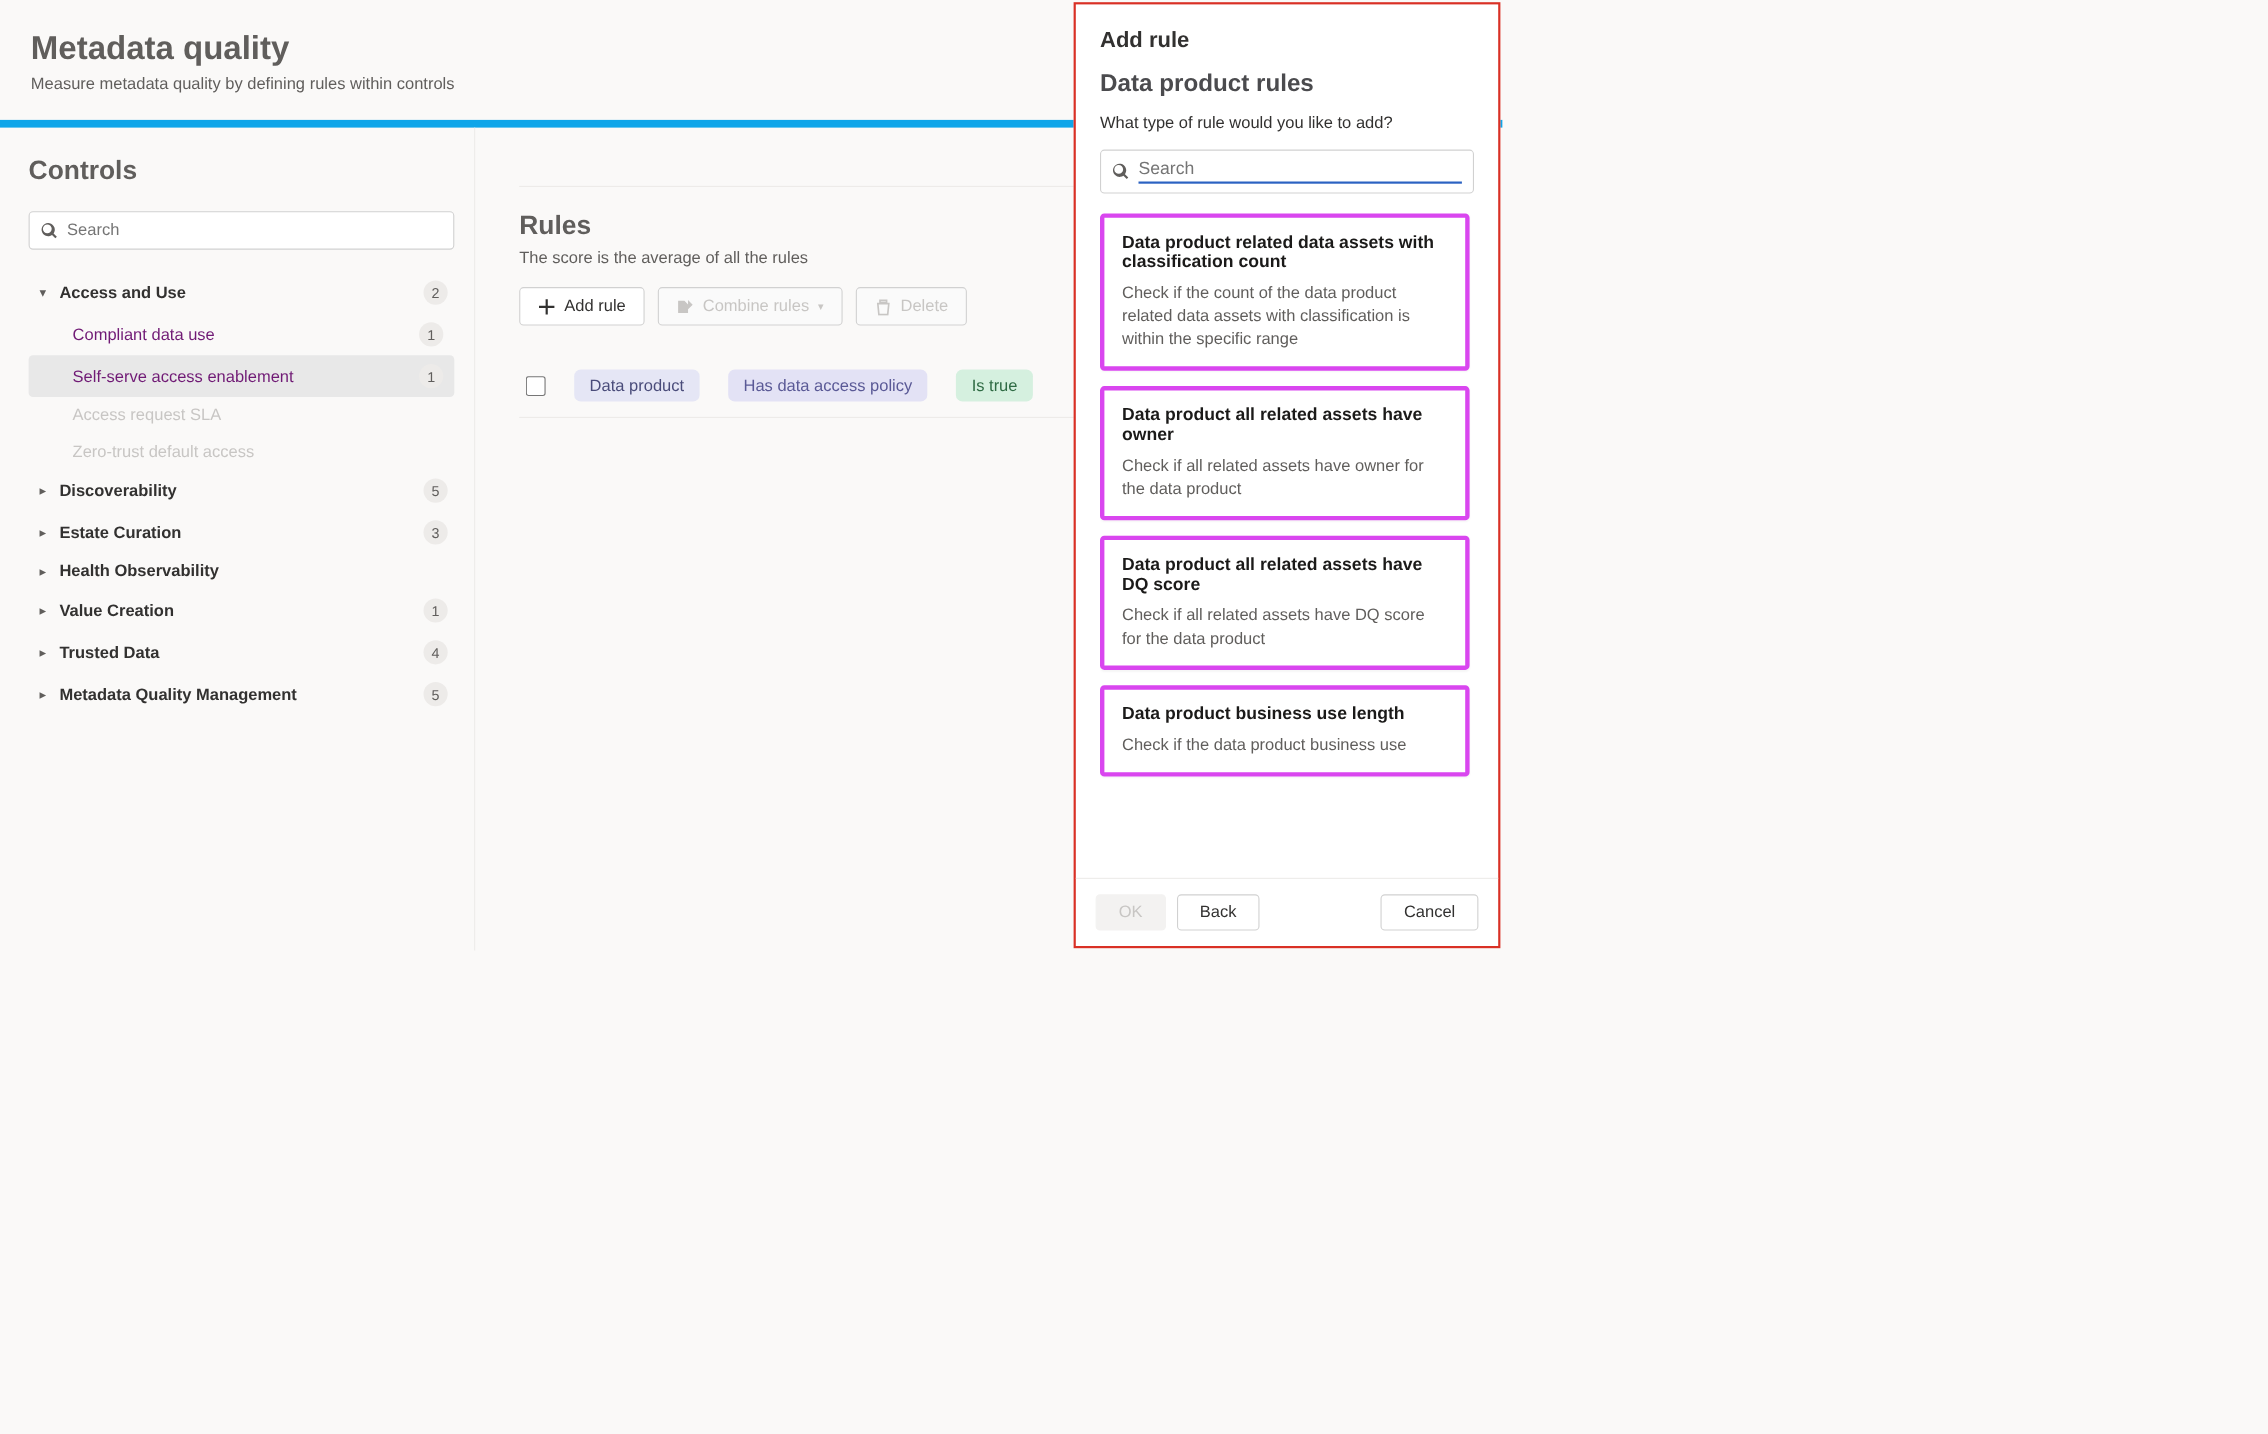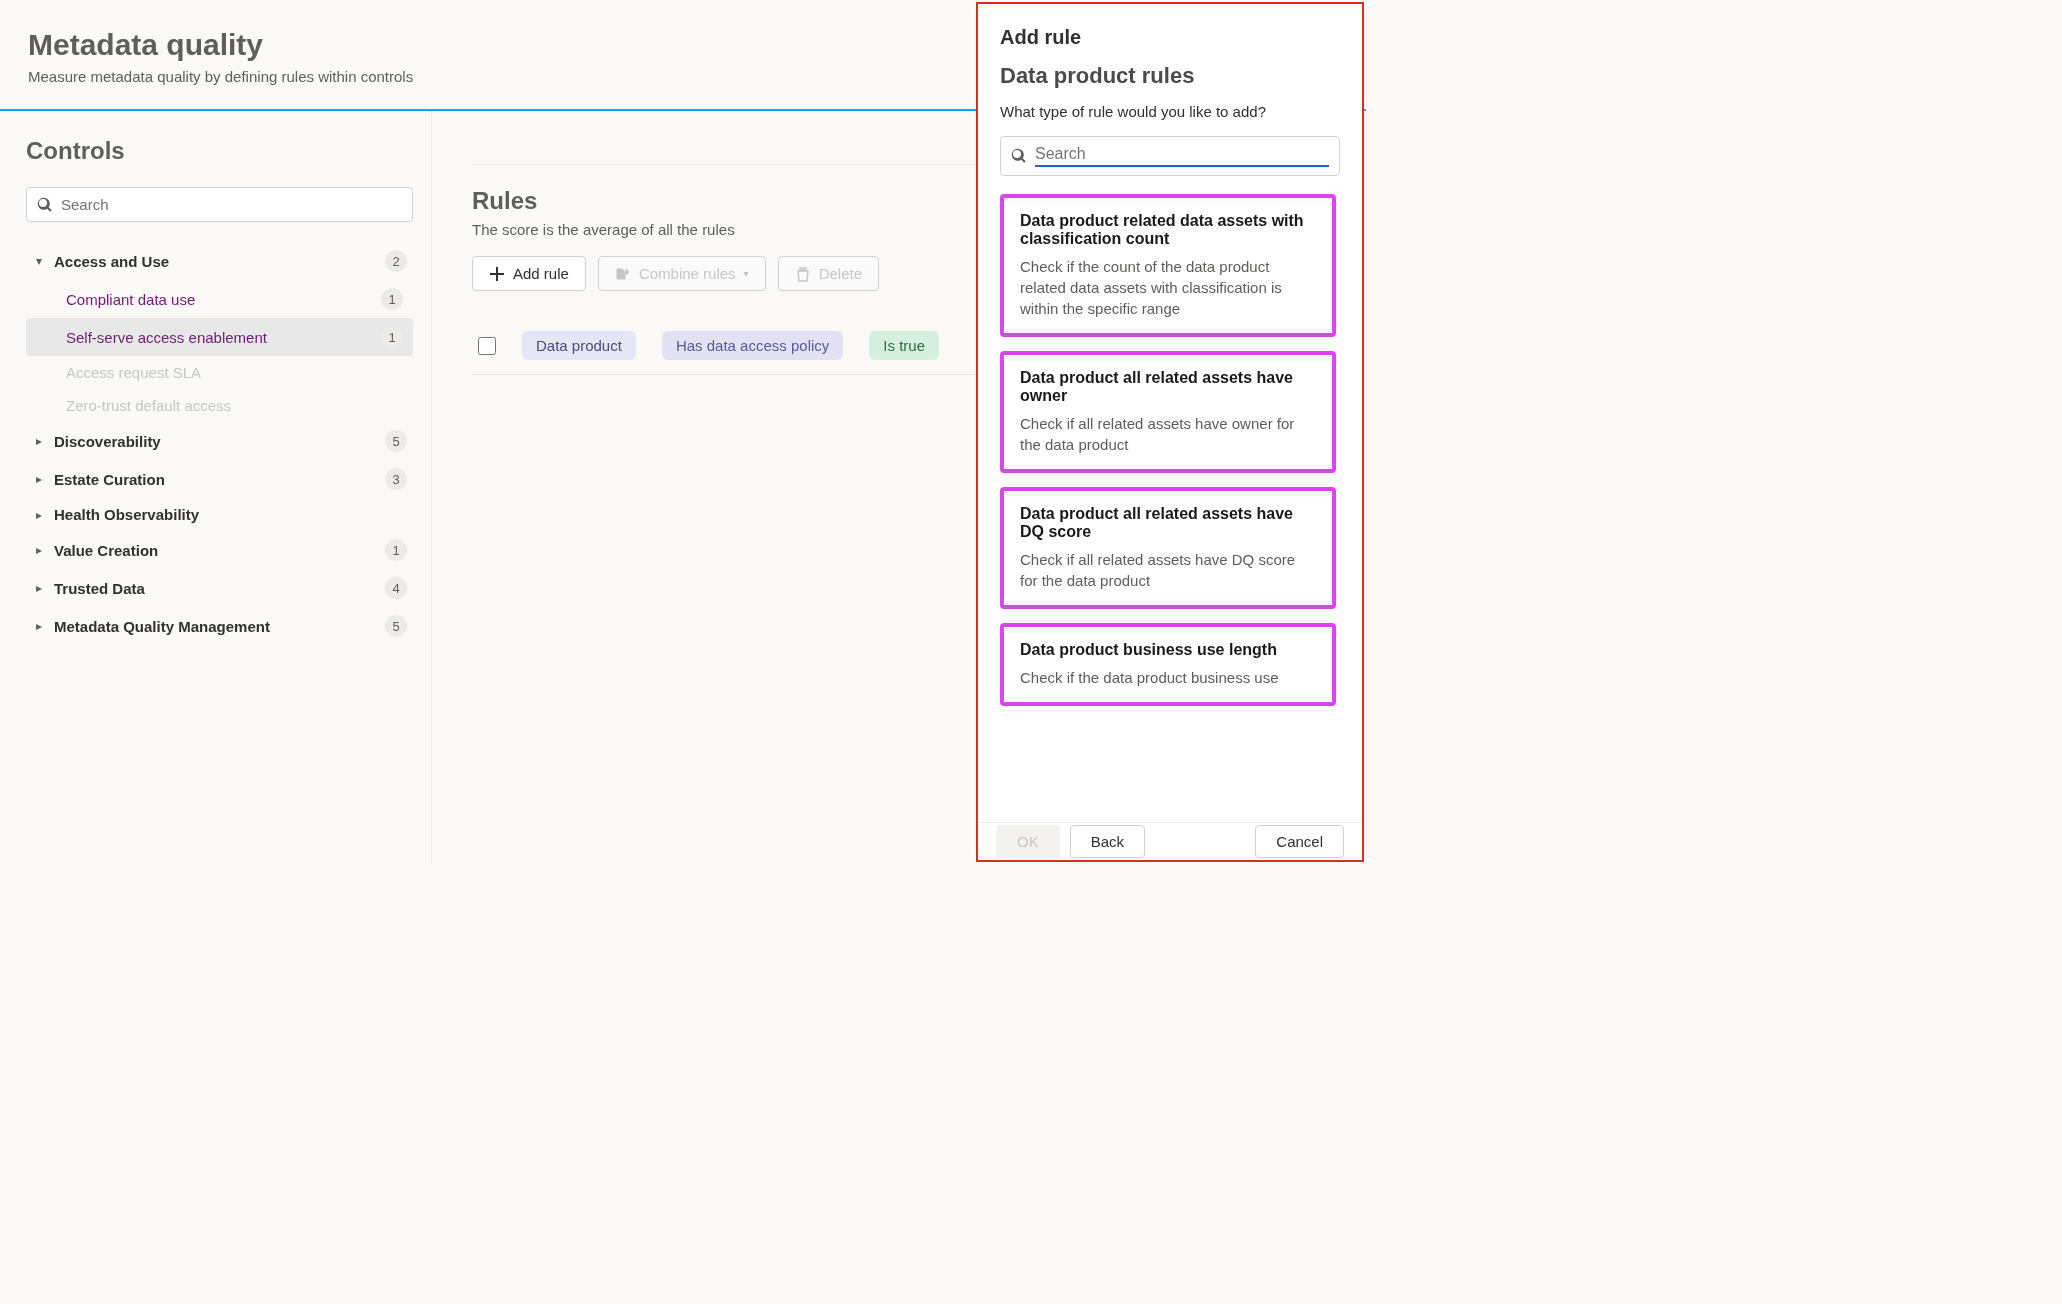--- a/index.html
+++ b/index.html
@@ -9,21 +9,21 @@
     background: #faf9f8;
     width: 1366px;
     height: 864px;
     overflow: hidden;
     position: relative;
   }
 
   
   .header {
     padding: 28px 28px 24px 28px;
-    border-bottom: 2px solid #0ea5e9;
+    border-bottom: 7px solid #0ea5e9;
     background: #faf9f8;
   }
   .page-title {
     font-size: 30px;
     font-weight: 600;
     color: #605e5c;
     margin-bottom: 6px;
   }
   .page-subtitle {
     font-size: 15px;
@@ -201,21 +201,21 @@
     padding: 14px 16px;
     margin-bottom: 14px;
     cursor:pointer;
     box-shadow: 0 1px 2px rgba(0,0,0,0.04);
   }
   .template-card .t-title { font-weight:600; font-size:16px; margin-bottom:8px; color:#1b1a19; }
   .template-card .t-desc { font-size:15px; color:#605e5c; line-height:1.4; }
 
   .panel-footer {
     border-top:1px solid #edebe9;
-    padding: 2px 18px;
+    padding: 14px 18px;
     display:flex; justify-content:space-between; align-items:center;
     gap: 10px;
   }
   .panel-footer .left-btns { display:flex; gap:10px; }
   .pbtn {
     border:1px solid #d1d1d1; background:#fff;
     padding: 7px 20px; border-radius:4px;
     font-size:15px; cursor:pointer; color:#323130;
   }
   .pbtn.disabled { background:#f3f2f1; color:#c8c6c4; border-color:#f3f2f1; cursor:default; }

